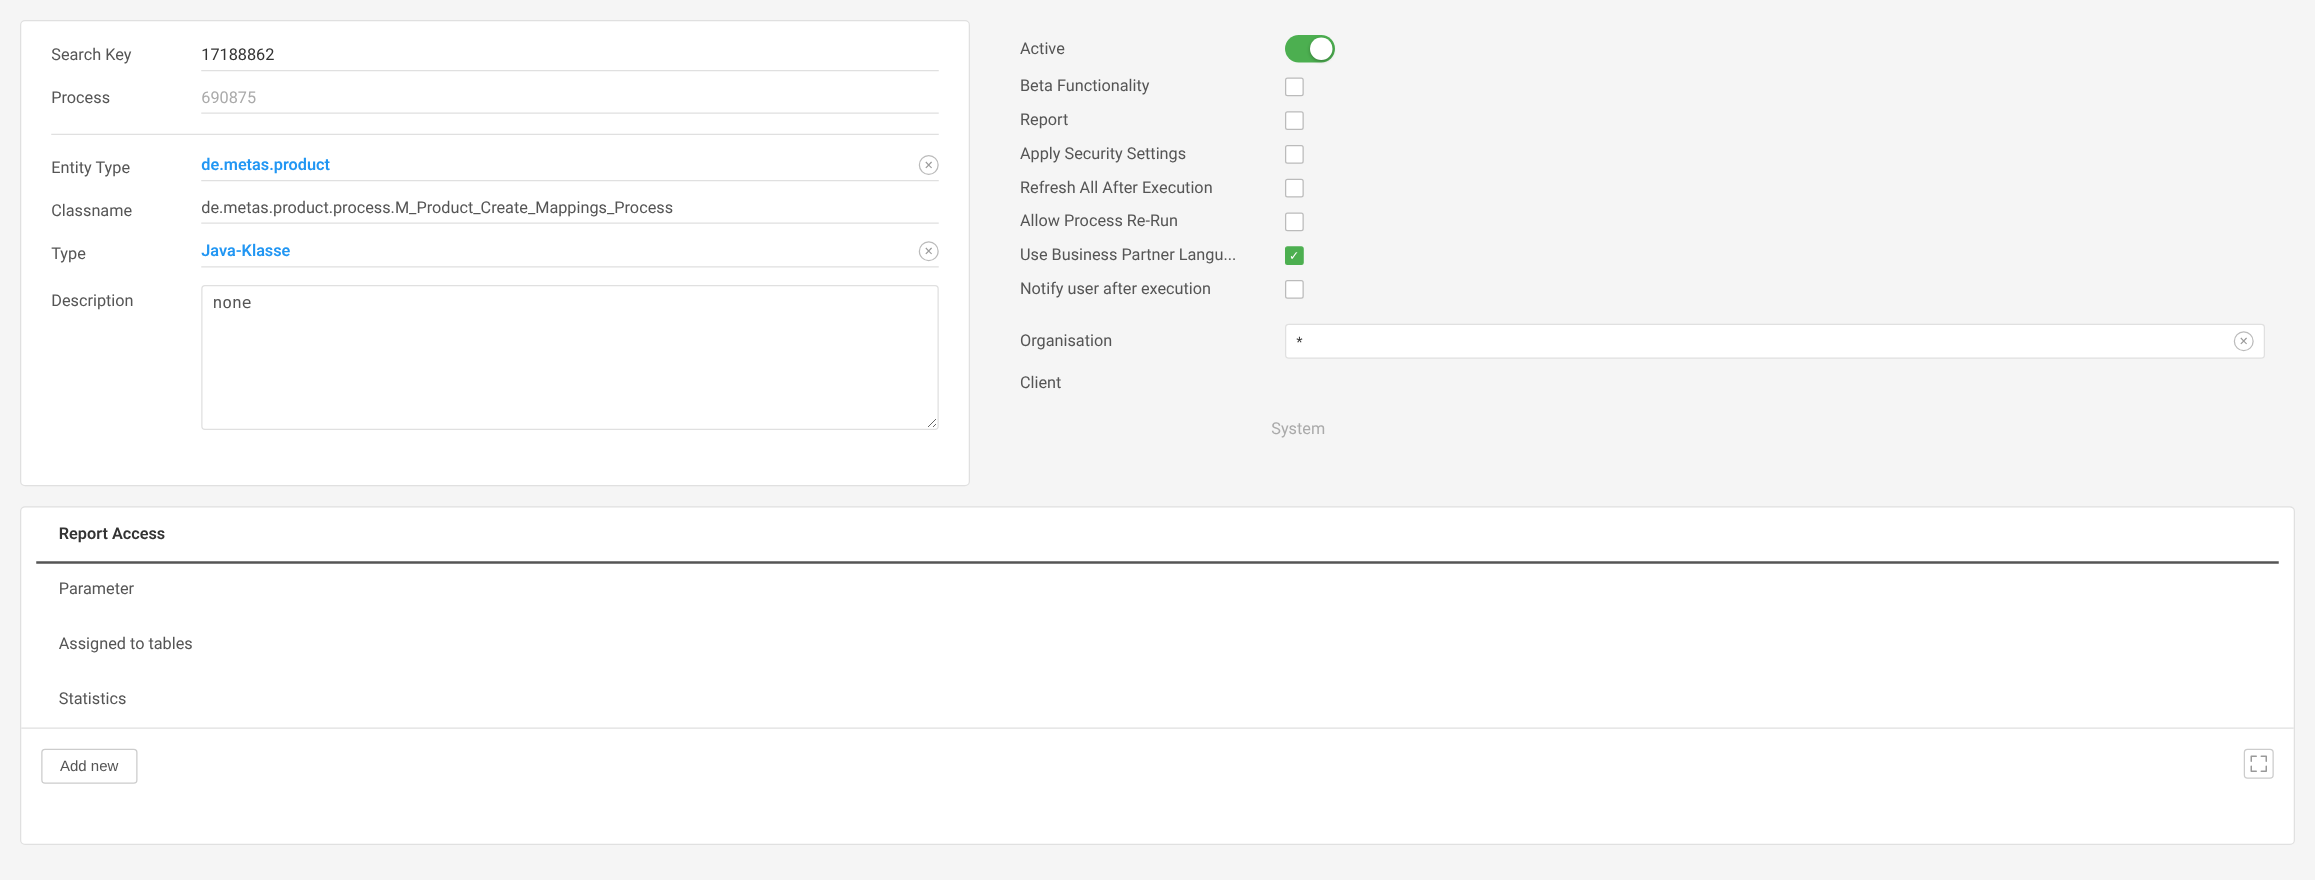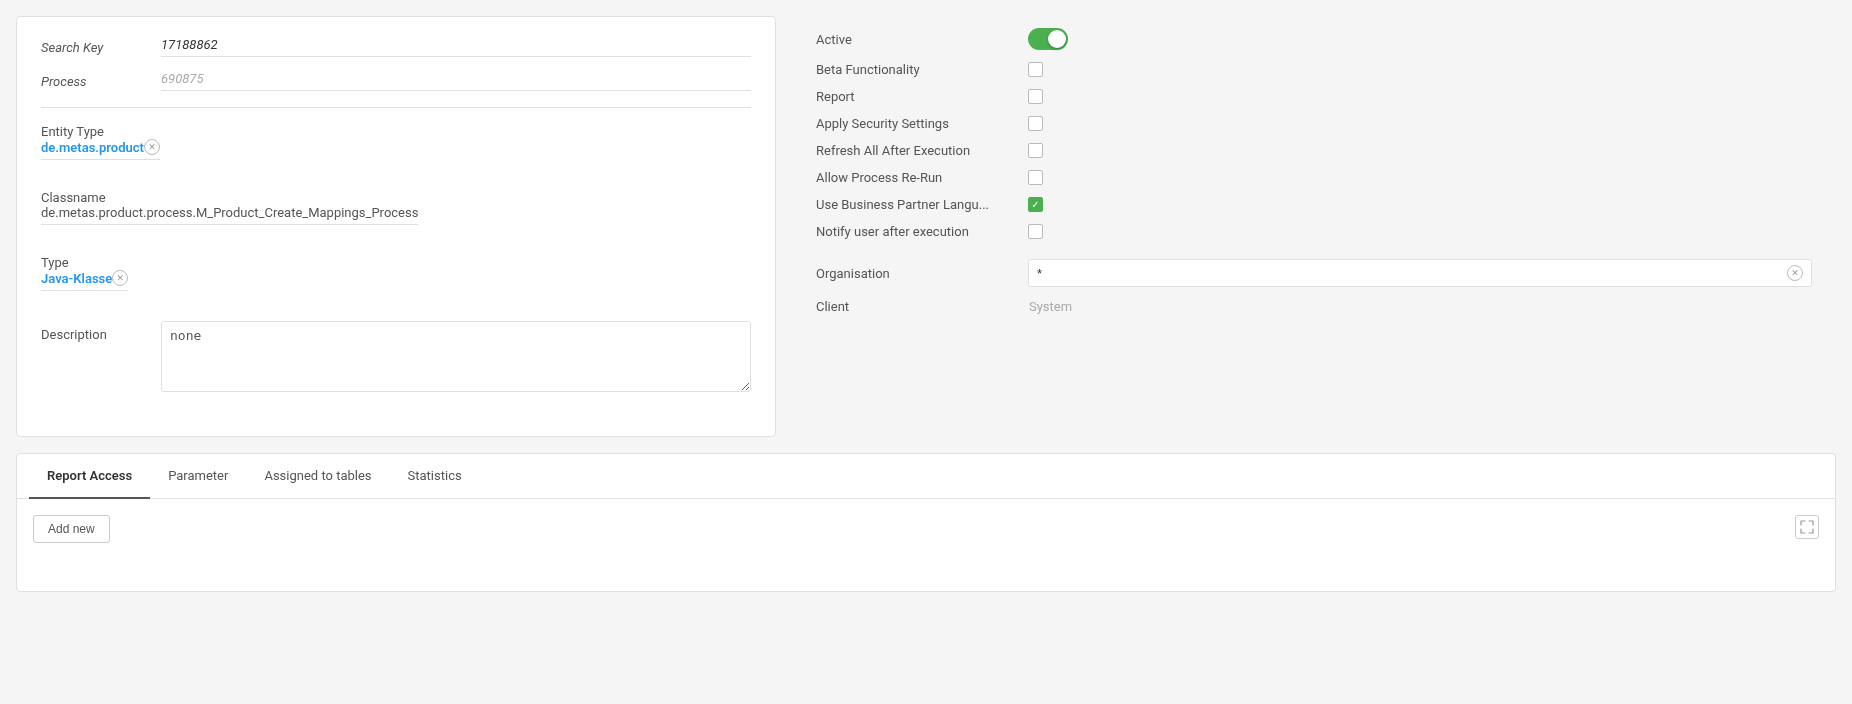--- a/index.html
+++ b/index.html
@@ -25,23 +25,21 @@
       border: 1px solid #e0e0e0;
       border-radius: 4px;
       padding: 20px 24px;
     }
     .right-panel {
       flex: 1;
       padding: 12px 24px;
     }
     .field-row {
       display: flex;
-      align-items: center;
       margin-bottom: 14px;
-      font-style: italic;
     }
     .field-label {
       width: 120px;
       color: #555;
       font-size: 13px;
       flex-shrink: 0;
     }
     .field-value {
       flex: 1;
       color: #333;
@@ -52,23 +50,22 @@
     .field-value.placeholder-style {
       color: #aaa;
     }
     .divider {
       border: none;
       border-top: 1px solid #e0e0e0;
       margin: 16px 0;
     }
     .entity-row {
       display: flex;
-      align-items: flex-start;
-      margin-bottom: 30px;
-      flex-direction: column;
+      align-items: center;
+      margin-bottom: 14px;
     }
     .entity-label {
       width: 120px;
       color: #555;
       font-size: 13px;
       flex-shrink: 0;
     }
     .entity-value-wrap {
       flex: 1;
       display: flex;
@@ -110,21 +107,21 @@
       flex-shrink: 0;
       padding-top: 6px;
     }
     .description-textarea {
       flex: 1;
       border: 1px solid #e0e0e0;
       border-radius: 3px;
       padding: 6px 8px;
       font-size: 13px;
       color: #555;
-      height: 71px;
+      height: 116px;
       resize: vertical;
       outline: none;
       background: #fff;
     }
 
     
     .checkbox-row {
       display: flex;
       align-items: center;
       margin-bottom: 12px;
@@ -218,42 +215,44 @@
       align-items: center;
       justify-content: center;
       cursor: pointer;
       color: #999;
       font-size: 9px;
       flex-shrink: 0;
     }
     .client-row {
       display: flex;
       align-items: flex-start;
-      gap: 13px;
+      gap: 1px;
     }
     .client-label {
       width: 200px;
       color: #555;
       font-size: 13px;
     }
     .client-value {
       color: #aaa;
       font-size: 13px;
+      margin-top: 37px;
     }
 
     
     .bottom-section {
       background: #fff;
       border: 1px solid #e0e0e0;
       border-radius: 4px;
     }
     .tabs-bar {
       display: flex;
       border-bottom: 1px solid #e0e0e0;
       padding: 0 12px;
+      flex-direction: column;
     }
     .tab-item {
       padding: 14px 18px;
       font-size: 13px;
       color: #555;
       cursor: pointer;
       border-bottom: 2px solid transparent;
       margin-bottom: -1px;
     }
     .tab-item.active {

